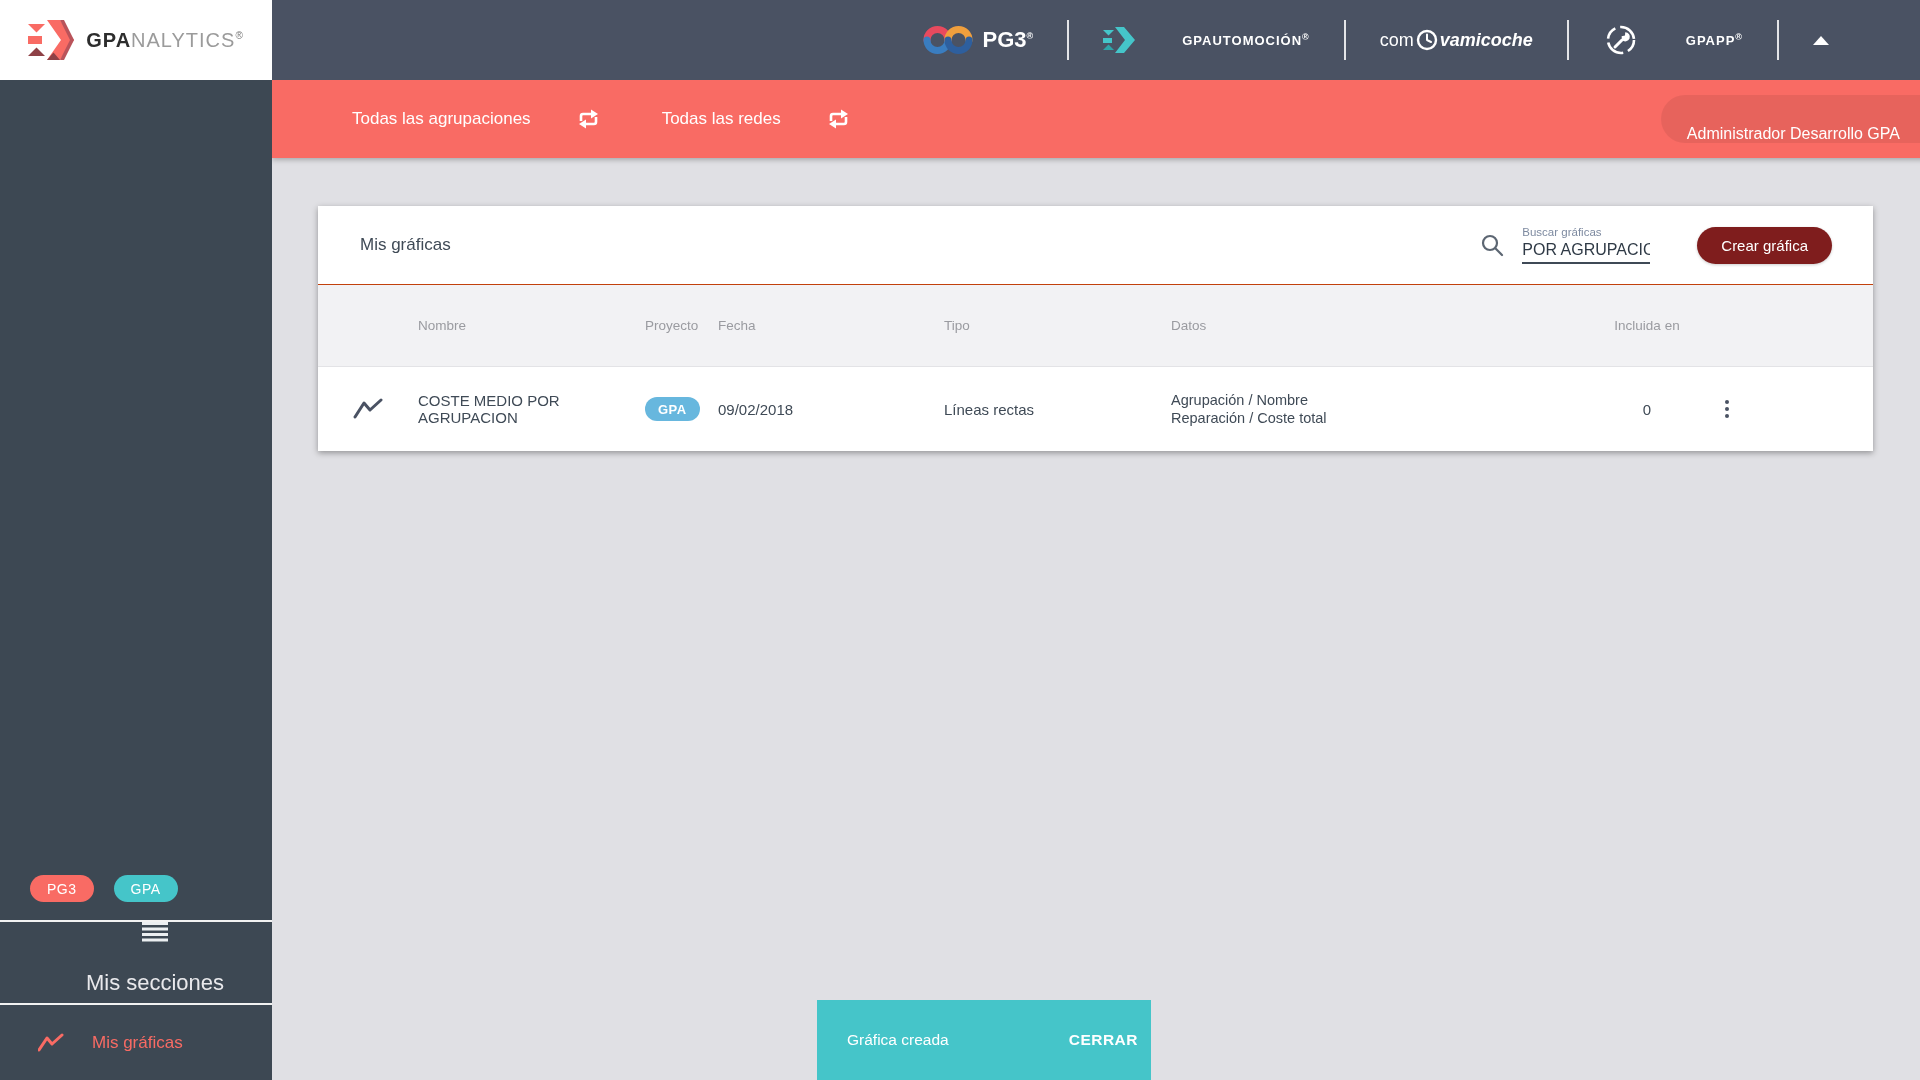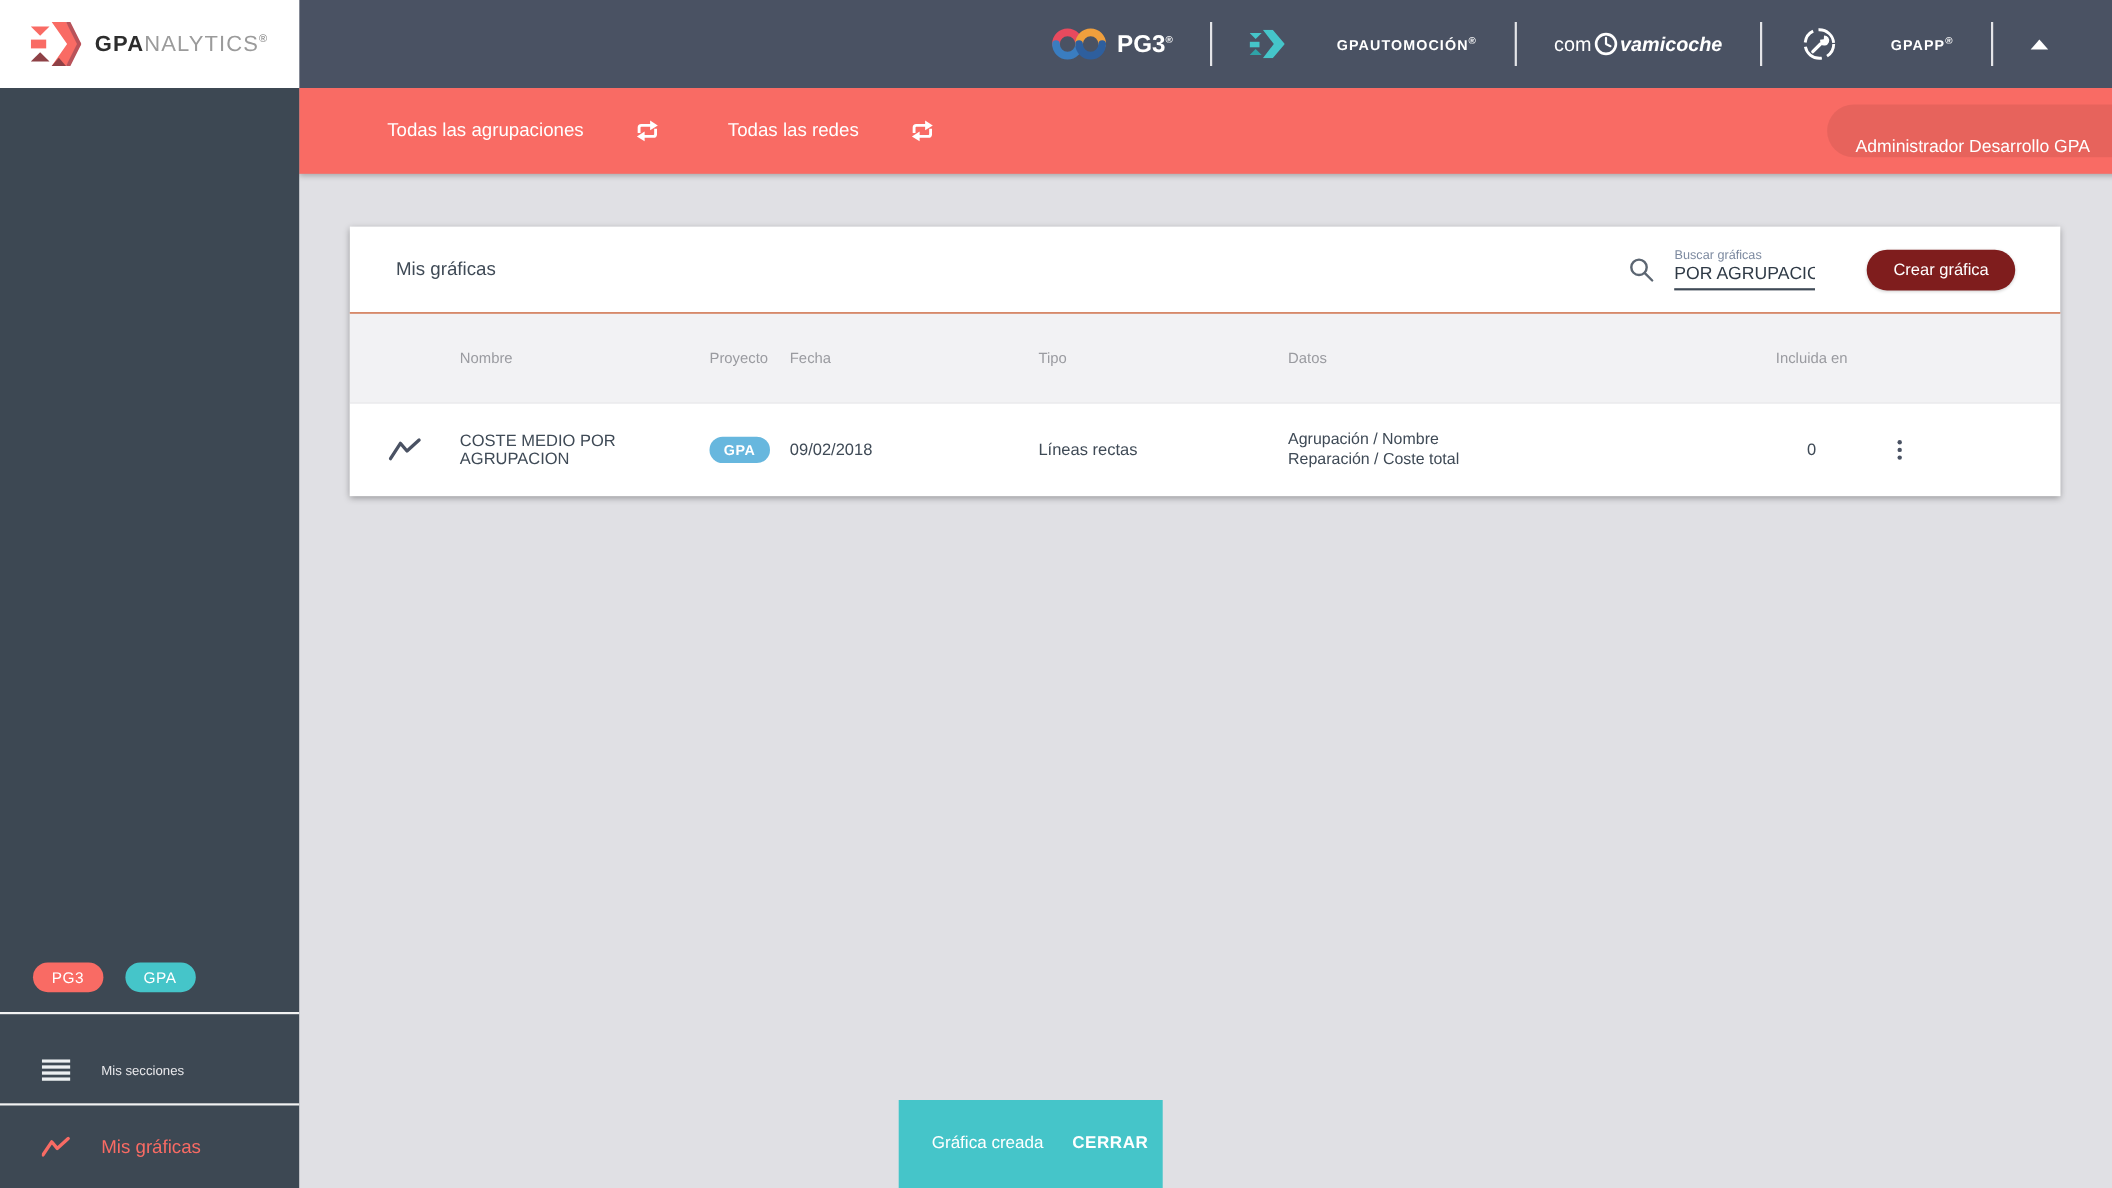--- a/index.html
+++ b/index.html
@@ -8,21 +8,21 @@
   .app { position:relative; width:1920px; height:1080px; background:#e0e0e4; }
 
   
   .logo-box { position:absolute; left:0; top:0; width:272px; height:80px; background:#ffffff;
               display:flex; align-items:center; justify-content:center; gap:12px; z-index:6; }
   .logo-word { font-size:20px; letter-spacing:1px; color:#9b9b9b; white-space:nowrap; }
   .logo-word b { color:#2d2d2d; font-weight:bold; }
   .logo-reg { font-size:10px; color:#7a7a7a; vertical-align:super; }
 
   .topbar { position:absolute; left:272px; top:0; width:1648px; height:80px; background:#4a5263;
-            display:flex; align-items:center; justify-content:flex-end; padding-right:58px; z-index:5; }
+            display:flex; align-items:center; justify-content:flex-end; padding-right:91px; z-index:5; }
   .topbar .vdiv { width:2px; height:40px; background:rgba(255,255,255,0.85); margin:0 34px; }
   .brand-item { display:flex; align-items:center; gap:10px; color:#ffffff; white-space:nowrap; }
   .pg3-text { font-size:22px; font-weight:bold; color:#fff; }
   .small-brand { font-size:13px; font-weight:bold; letter-spacing:1px; color:#fff;margin-left:37px; }
   .reg-sup { font-size:9px; vertical-align:super; color:#fff; }
   .comprova { font-size:18px; color:#fff; display:flex; align-items:center; gap:2px; }
   .comprova .post { font-weight:bold; font-style:italic; }
   .collapse-arrow { width:0; height:0; border-left:8px solid transparent; border-right:8px solid transparent;
                     border-bottom:9px solid #ffffff; cursor:pointer; }
 
@@ -42,21 +42,21 @@
 
   
   .sidebar { position:absolute; left:0; top:80px; width:272px; height:1000px; background:#3d4853; z-index:5; }
   .side-badges { position:absolute; top:795px; left:30px; display:flex; gap:20px; }
   .pill { height:27px; border-radius:14px; padding:0 17px; display:flex; align-items:center;
           color:#fff; font-size:14px; letter-spacing:0.5px; }
   .side-div { position:absolute; left:0; width:100%; height:2px; background:#f2f2f2; }
   .d1 { top:840px; } .d2 { top:923px; }
   .side-item { position:absolute; left:0; width:100%; display:flex; align-items:center; padding-left:38px;
                gap:28px; cursor:pointer; }
-  .item-secciones { top:842px; height:101px; color:#e9e9ec; font-size:12px; }
+  .item-secciones { top:842px; height:101px; color:#e9e9ec; font-size:22px;flex-direction:column; }
   .item-graficas { top:925px; height:75px; color:#f96b64; font-size:17px; }
 
   
   .card { position:absolute; left:318px; top:206px; width:1555px; background:#ffffff;
           box-shadow:0 2px 6px rgba(0,0,0,0.35); z-index:2; }
   .card-header { height:78px; display:flex; align-items:center; }
   .card-title { margin-left:42px; font-size:17px; color:#3f4a56; }
   .search-icon-wrap { margin-left:auto; display:flex; align-items:center; cursor:pointer; }
   .search-field { margin-left:18px; width:128px; display:flex; flex-direction:column; }
   .search-label { font-size:11.5px; color:#7d8aa0; margin-bottom:2px; }
@@ -74,21 +74,21 @@
   .row-icon-cell { display:flex; justify-content:center; }
   .name-cell div { line-height:17px; }
   .badge-gpa { display:inline-flex; height:24px; border-radius:12px; padding:0 13px; align-items:center;
                color:#fff; font-size:13px; font-weight:bold; letter-spacing:0.5px; }
   .datos-cell div { line-height:18px; font-size:14.5px; }
   .included-cell { text-align:center; font-size:15px; }
   .kebab { margin-left:29px; display:flex; flex-direction:column; gap:3px; width:16px; align-items:center; cursor:pointer; }
   .kebab span { width:4px; height:4px; border-radius:50%; background:#4a5263; }
 
   
-  .toast { position:absolute; left:817px; top:1000px; width:240px; height:80px; background:#45c5c9;
+  .toast { position:absolute; left:817px; top:1000px; width:334px; height:80px; background:#45c5c9;
            display:flex; align-items:center; color:#fff; z-index:10; }
   .toast-msg { margin-left:30px; font-size:15.5px; }
   .toast-action { margin-left:auto; margin-right:13px; font-size:15.5px; font-weight:bold;
                   letter-spacing:0.5px; cursor:pointer; }
 
   svg { display:block; }
 </style>
 </head>
 <body>
 

